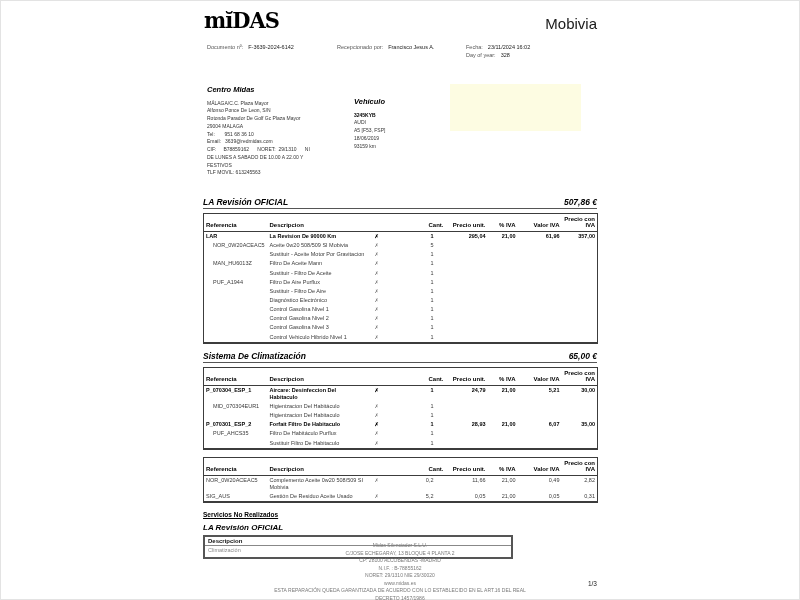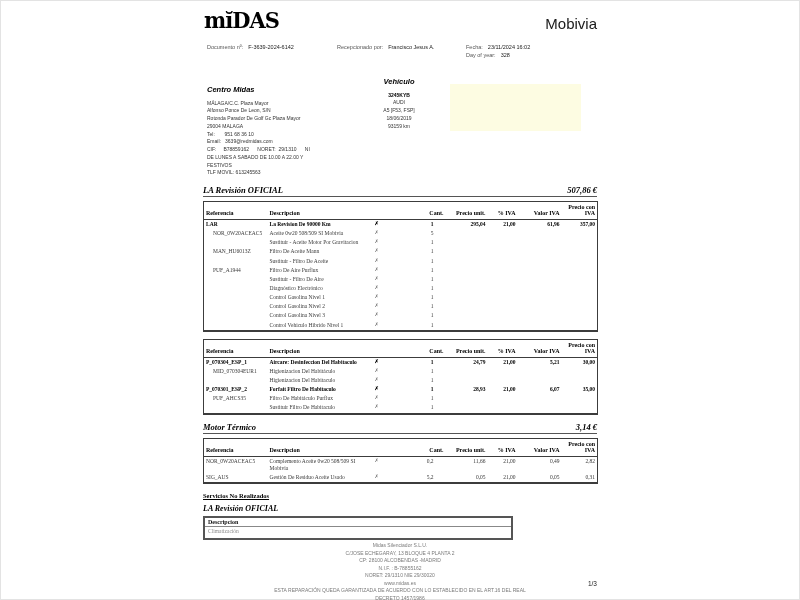--- a/index.html
+++ b/index.html
@@ -16,27 +16,27 @@
   .meta b{color:#222;font-weight:normal;margin-left:5px;}
   #meta-doc{left:207px;top:44px;}
   #meta-recep{left:337px;top:44px;}
   #meta-fecha{left:466px;top:44px;}
   #meta-day{left:466px;top:52px;}
 
   
   #highlight-box{position:absolute;left:450px;top:84px;width:131px;height:47px;background:#fdfce2;}
   .info-block{position:absolute;font-size:5px;color:#333;line-height:1.55;}
   #centro{left:207px;top:84px;width:150px;}
-  #vehiculo{left:354px;top:76px;width:90px;text-align:center;}
+  #vehiculo{left:354px;top:96px;width:90px;}
   .info-title{font-size:7.5px;font-weight:bold;color:#000;margin-bottom:4px;font-style:italic;}
   .info-line{white-space:pre;}
   .info-line.plate{font-weight:bold;color:#000;}
 
   
-  #main{position:absolute;left:203px;top:185px;width:394px;font-family:Liberation Serif, serif;}
+  #main{position:absolute;left:203px;top:197px;width:394px;}
   .sec-head{display:flex;justify-content:space-between;align-items:flex-end;
             border-bottom:1px solid #555;padding-bottom:1px;margin-bottom:4px;
             font-style:italic;font-weight:bold;font-size:8.5px;}
   .svc-table{width:394px;border-collapse:collapse;table-layout:fixed;margin-bottom:7px;
              border:1px solid #3c3c3c;border-bottom:2px solid #3c3c3c;}
   .svc-table th{font-size:6px;text-align:left;padding:2px 2px 3px 2px;
                 border-bottom:1px solid #3c3c3c;vertical-align:bottom;color:#000;}
   .svc-table th.num{text-align:right;}
   .svc-table td{font-size:5.5px;padding:1px 2px;vertical-align:top;color:#3a3a3a;line-height:1.3;}
   .svc-table td.num{text-align:right;}
@@ -247,20 +247,24 @@
               <td class="num cant">1</td>
               <td class="num"></td>
               <td class="num"></td>
               <td class="num"></td>
               <td class="num"></td>
             </tr>
           </tbody>
         </table>
       </section>
       <section class="svc">
+        <div class="sec-head">
+          <span class="sec-title">Sistema De Climatización</span>
+          <span class="sec-total">65,00 €</span>
+        </div>
         <table class="svc-table">
           <colgroup>
             <col style="width: 64px;">
             <col style="width: 100px;">
             <col style="width: 30px;">
             <col style="width: 48px;">
             <col style="width: 42px;">
             <col style="width: 30px;">
             <col style="width: 44px;">
             <col style="width: 36px;">
@@ -335,24 +339,20 @@
               <td class="num cant">1</td>
               <td class="num"></td>
               <td class="num"></td>
               <td class="num"></td>
               <td class="num"></td>
             </tr>
           </tbody>
         </table>
       </section>
       <section class="svc">
-        <div class="sec-head">
-          <span class="sec-title">Motor Térmico</span>
-          <span class="sec-total">3,14 €</span>
-        </div>
         <table class="svc-table">
           <colgroup>
             <col style="width: 64px;">
             <col style="width: 100px;">
             <col style="width: 30px;">
             <col style="width: 48px;">
             <col style="width: 42px;">
             <col style="width: 30px;">
             <col style="width: 44px;">
             <col style="width: 36px;">

